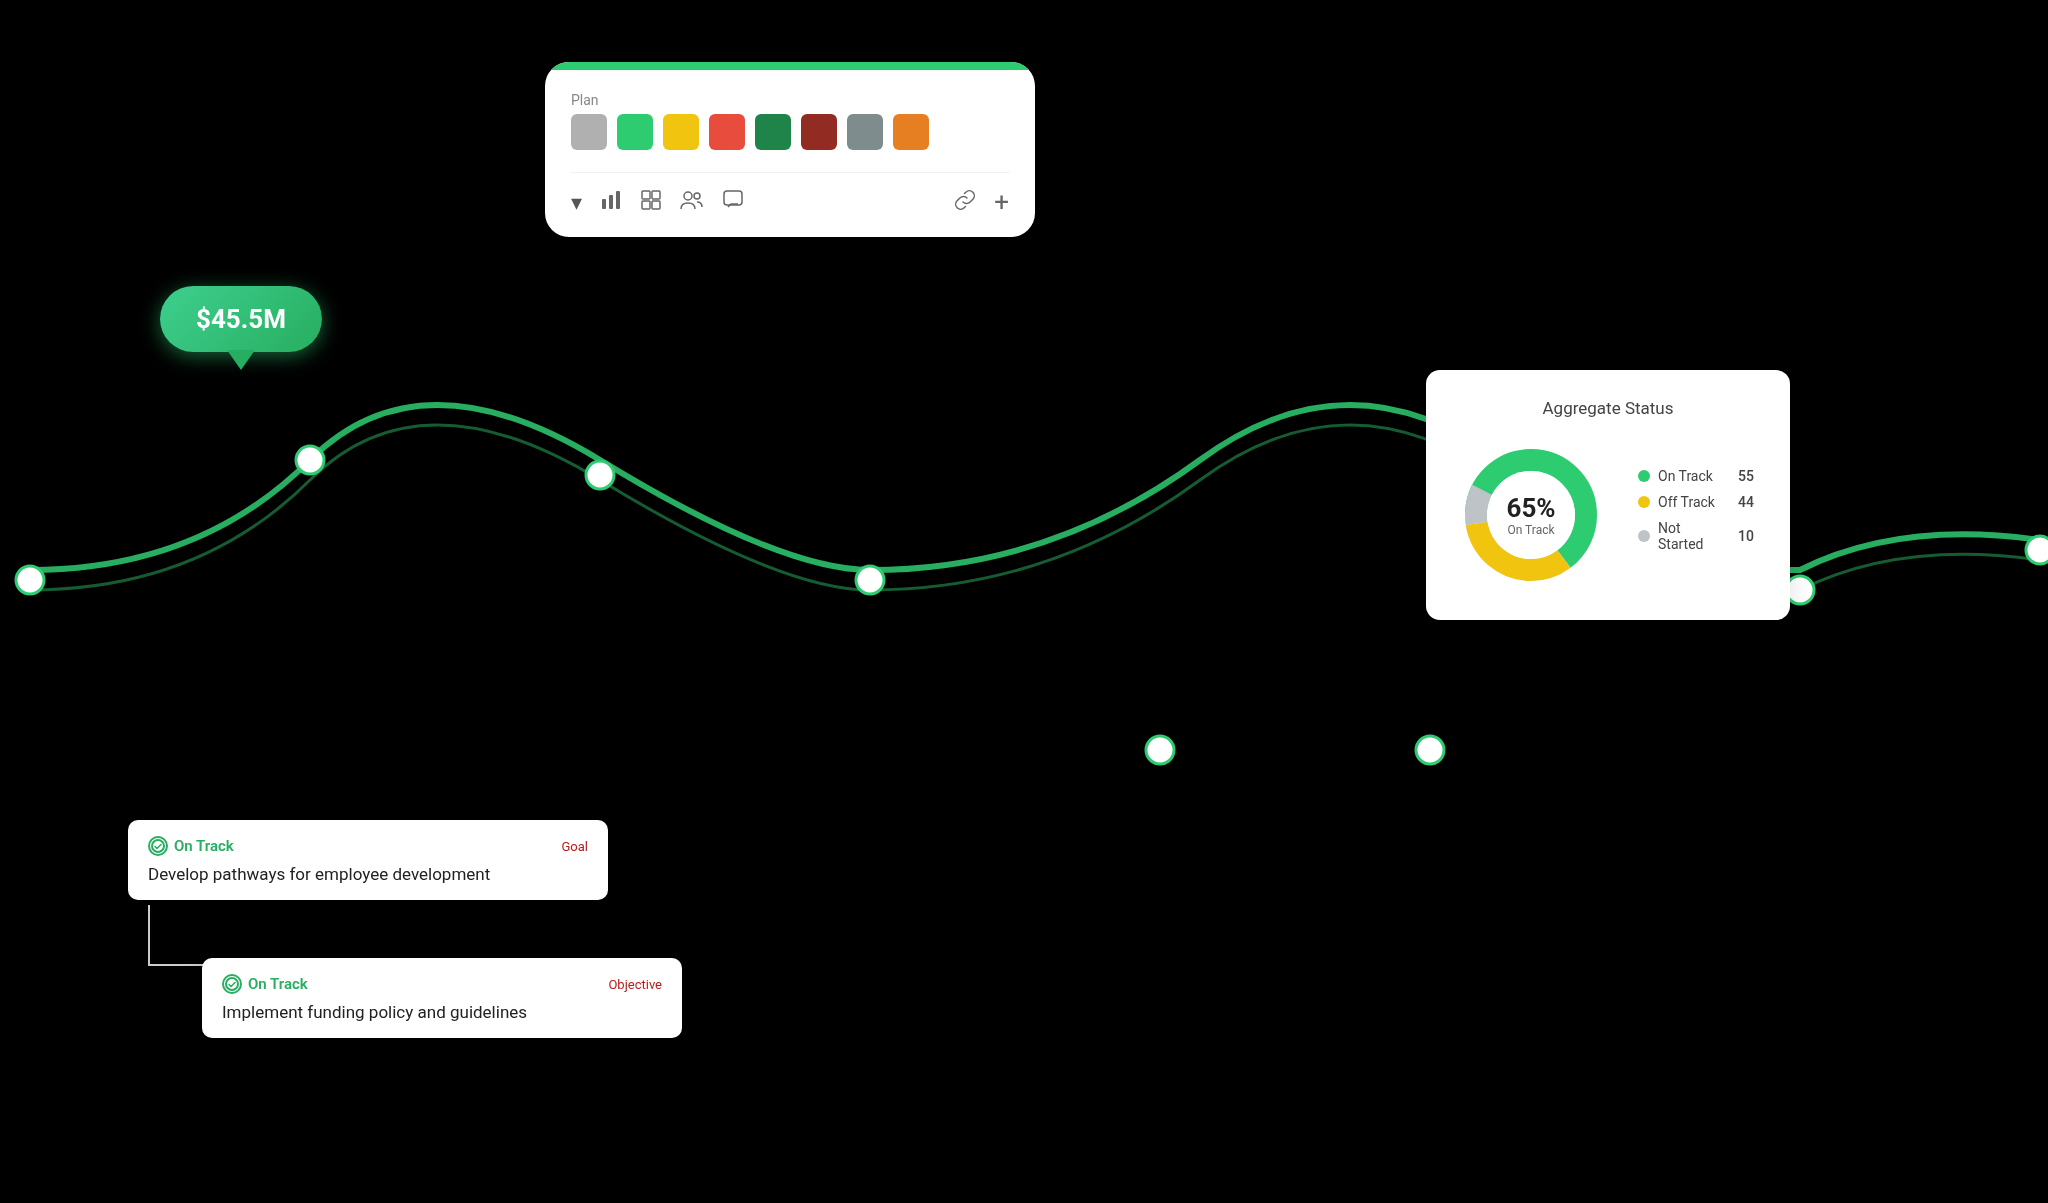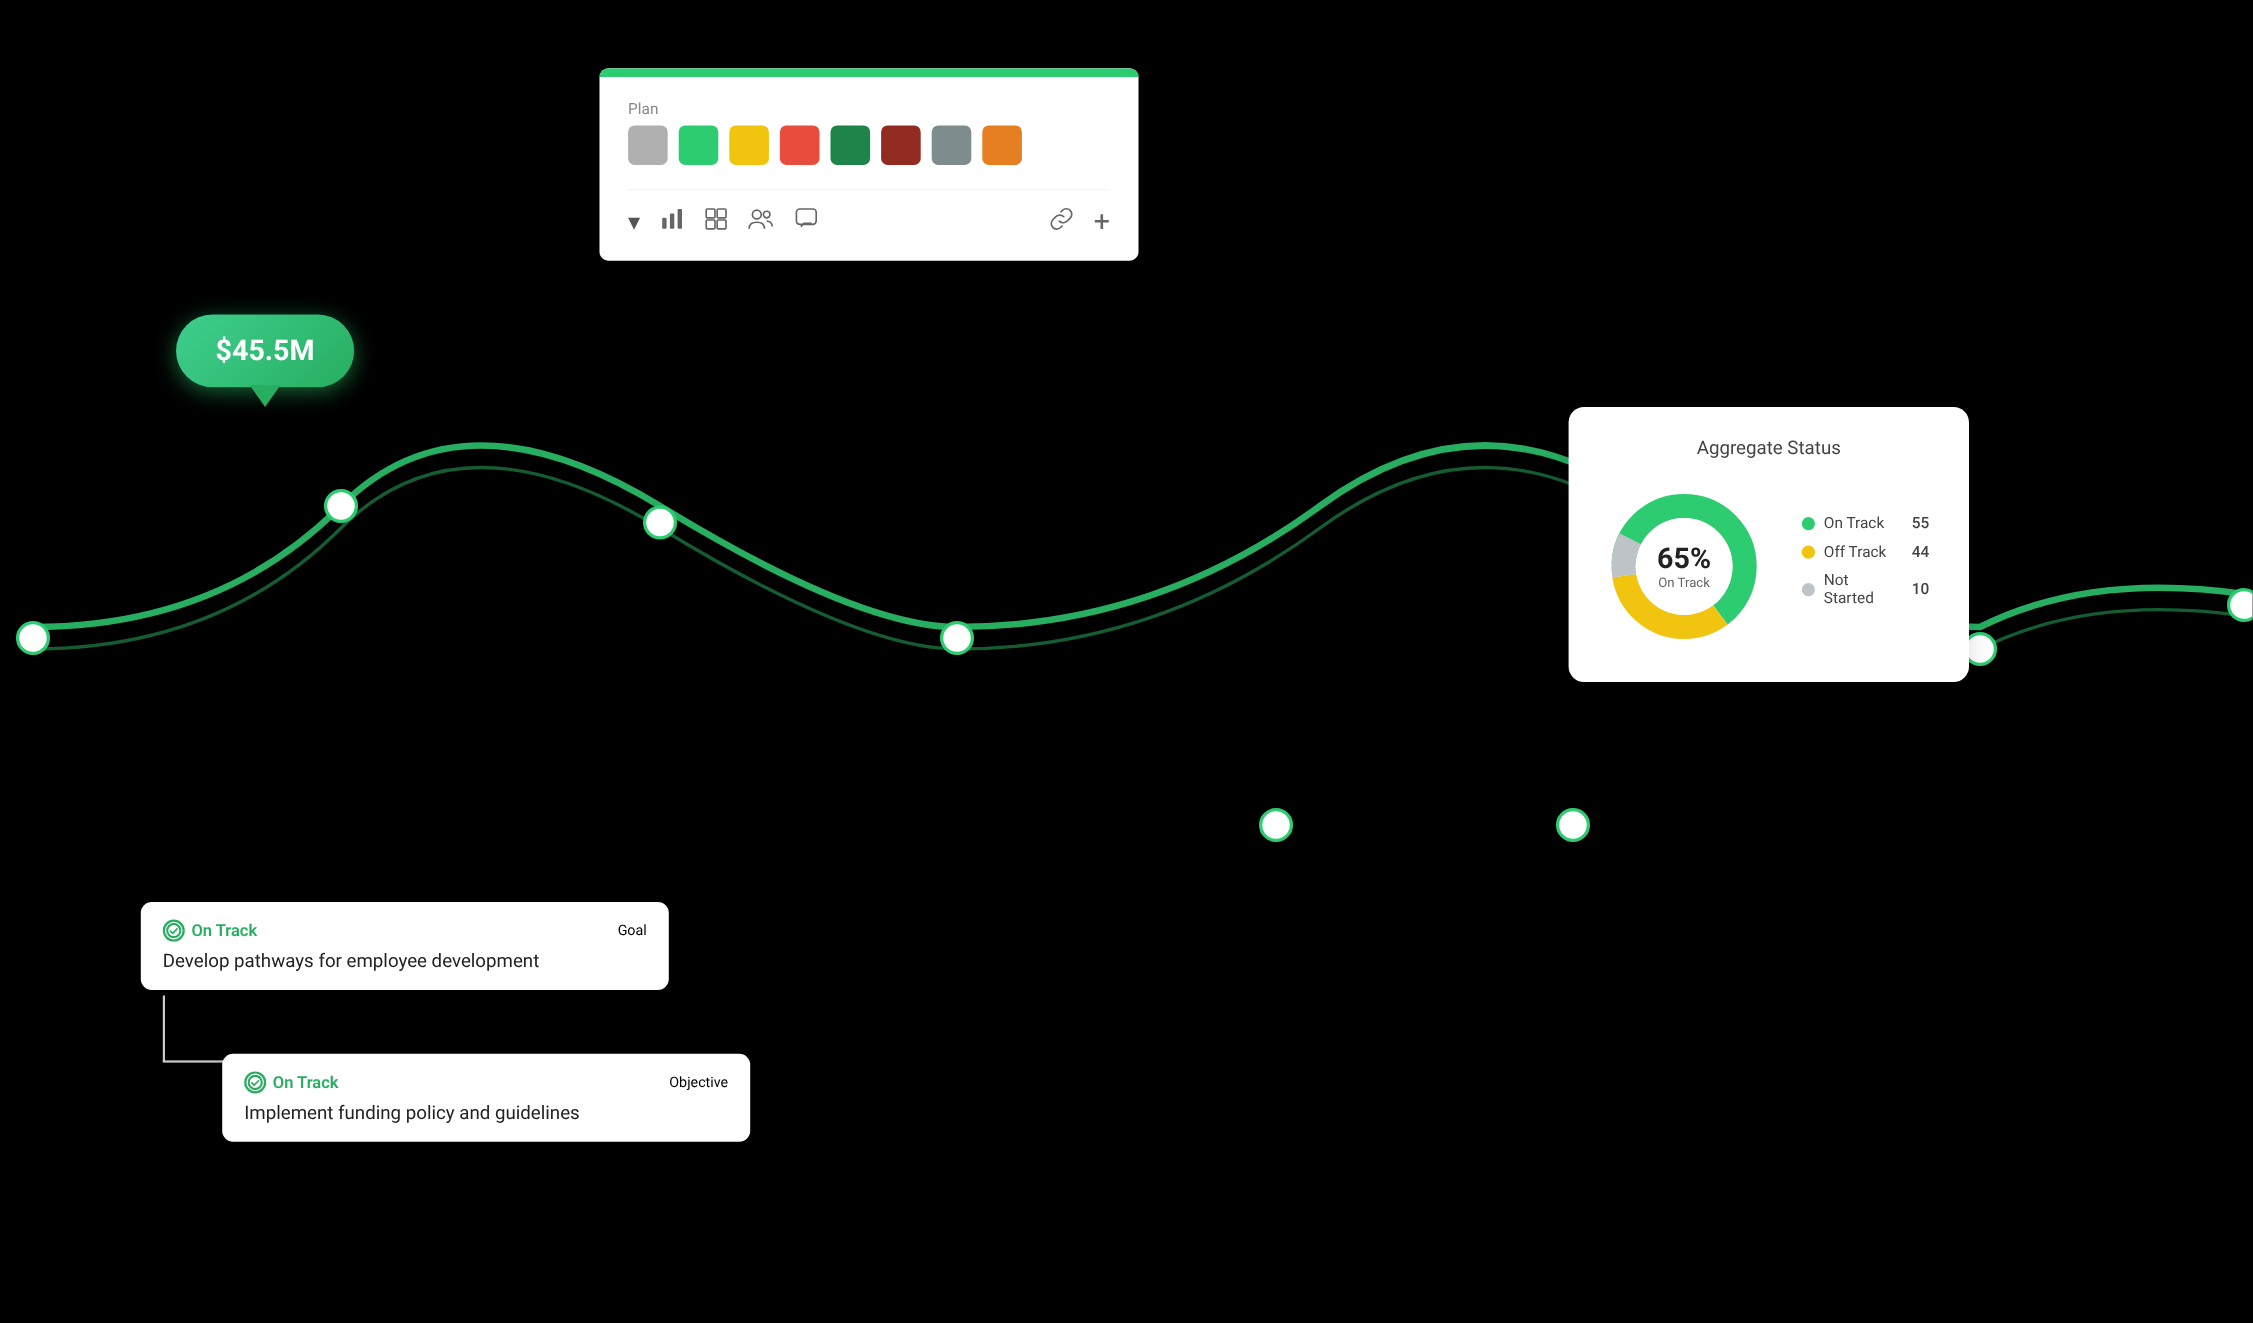--- a/index.html
+++ b/index.html
@@ -12,21 +12,21 @@
       position: relative;
     }
 
     
     .plan-card {
       position: absolute;
       top: 62px;
       left: 545px;
       width: 490px;
       background: #fff;
-      border-radius: 8px;
+      border-radius: 24px;
       box-shadow: 0 4px 24px rgba(0,0,0,0.18);
       overflow: hidden;
     }
     .plan-card-top-bar {
       height: 8px;
       background: #2ecc71;
       width: 100%;
     }
     .plan-card-body {
       padding: 22px 26px 20px;
@@ -132,21 +132,21 @@
       height: 20px;
       border: 2.5px solid #27ae60;
       border-radius: 50%;
       display: flex;
       align-items: center;
       justify-content: center;
       font-size: 11px;
     }
     .card-type {
       font-size: 13px;
-      color: #000000;
+      color: #b91c1c;
       margin-left: 36px;
     }
     .card-text {
       font-size: 17px;
       color: #222;
       font-weight: 400;
     }
 
     
     .objective-card {

